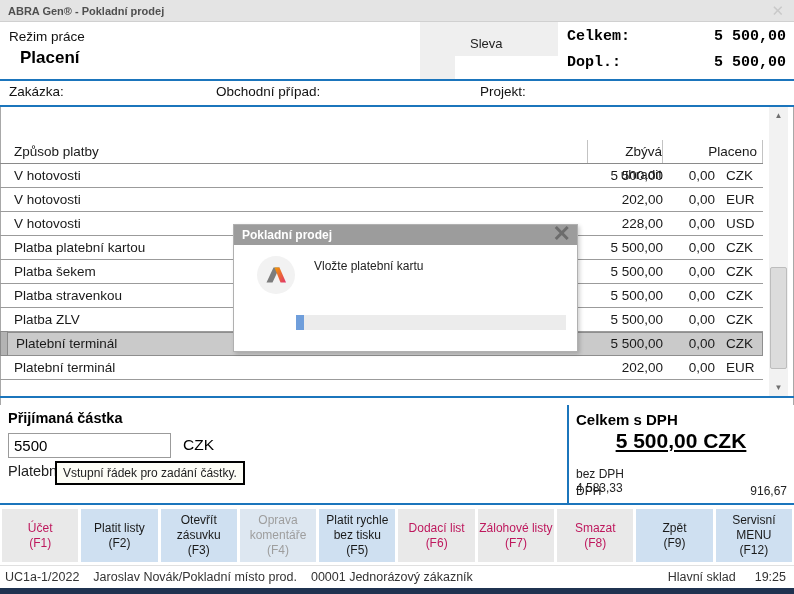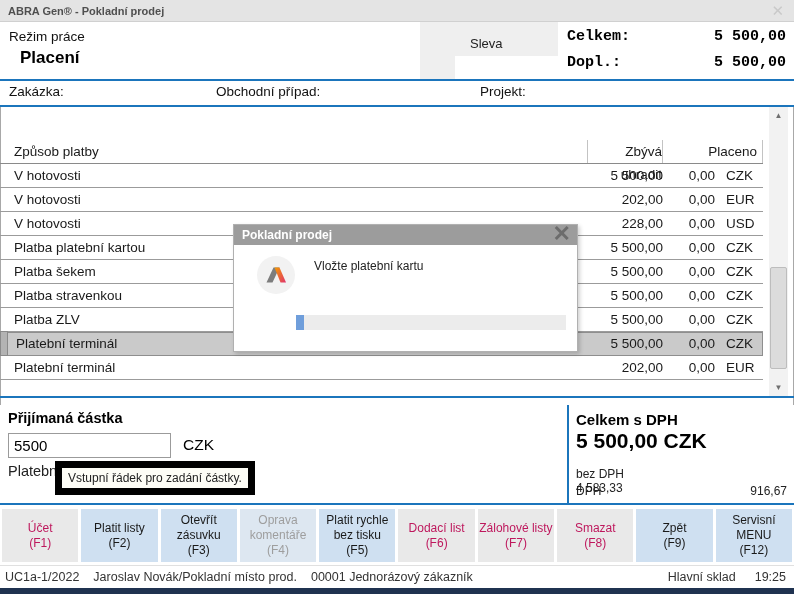--- a/index.html
+++ b/index.html
@@ -75,24 +75,24 @@
   
   .bottom{ position:absolute; left:0; top:398px; width:794px; height:105px; background:#fff;margin-top:7px; }
   .vline-blue{ position:absolute; left:567px; top:0; width:2px; height:105px; background:#1b75bc; }
   .pay-label{ position:absolute; left:8px; top:5px; font-size:14.5px; font-weight:bold; color:#000; }
   .pay-input{ position:absolute; left:8px; top:28px; width:163px; height:25px;
     border:1px solid #9b9b9b; font-family:"Liberation Sans", sans-serif;
     font-size:15px; padding:0 5px; color:#000; background:#fff; }
   .pay-currency{ position:absolute; left:183px; top:31px; font-size:15.5px; color:#000; }
   .pay-covered{ position:absolute; left:8px; top:58px; font-size:14.5px; color:#222; }
   .tooltip{ position:absolute; left:55px; top:56px; background:#fdfdf6;
-    border:7px solid #000000; font-size:12px; color:#222; padding:3px 6px; white-space:nowrap; }
+    border:2px solid #000000; font-size:12px; color:#222; padding:3px 6px; white-space:nowrap; }
   .sum-title{ position:absolute; left:576px; top:6px; font-size:15px; font-weight:bold; color:#000; }
-  .sum-total{ position:absolute; left:576px; top:24px; width:210px; text-align:left;
-    font-size:21px; font-weight:bold; color:#000; }
+  .sum-total{ position:absolute; left:576px; top:24px; width:210px; text-align:center;
+    font-size:21px; font-weight:bold; color:#000;text-decoration:underline; }
   .sum-row{ position:absolute; left:576px; width:211px; display:flex;
     justify-content:space-between; font-size:12px; color:#222; }
   .sum-row.r0{ top:62px;flex-direction:column; } .sum-row.r1{ top:79px; }
   
   .buttonbar{ position:absolute; left:0; top:505px; width:794px; height:60px; background:#fff;
     display:flex; gap:3px; padding:4px 2px 3px 2px; }
   .btn{ flex:1 1 0; display:flex; flex-direction:column; justify-content:center;
     align-items:center; text-align:center; font-size:12px; line-height:15px;
     color:#1a1a1a; cursor:pointer; }
   .btn.blue{ background:#cfe0f1; }

